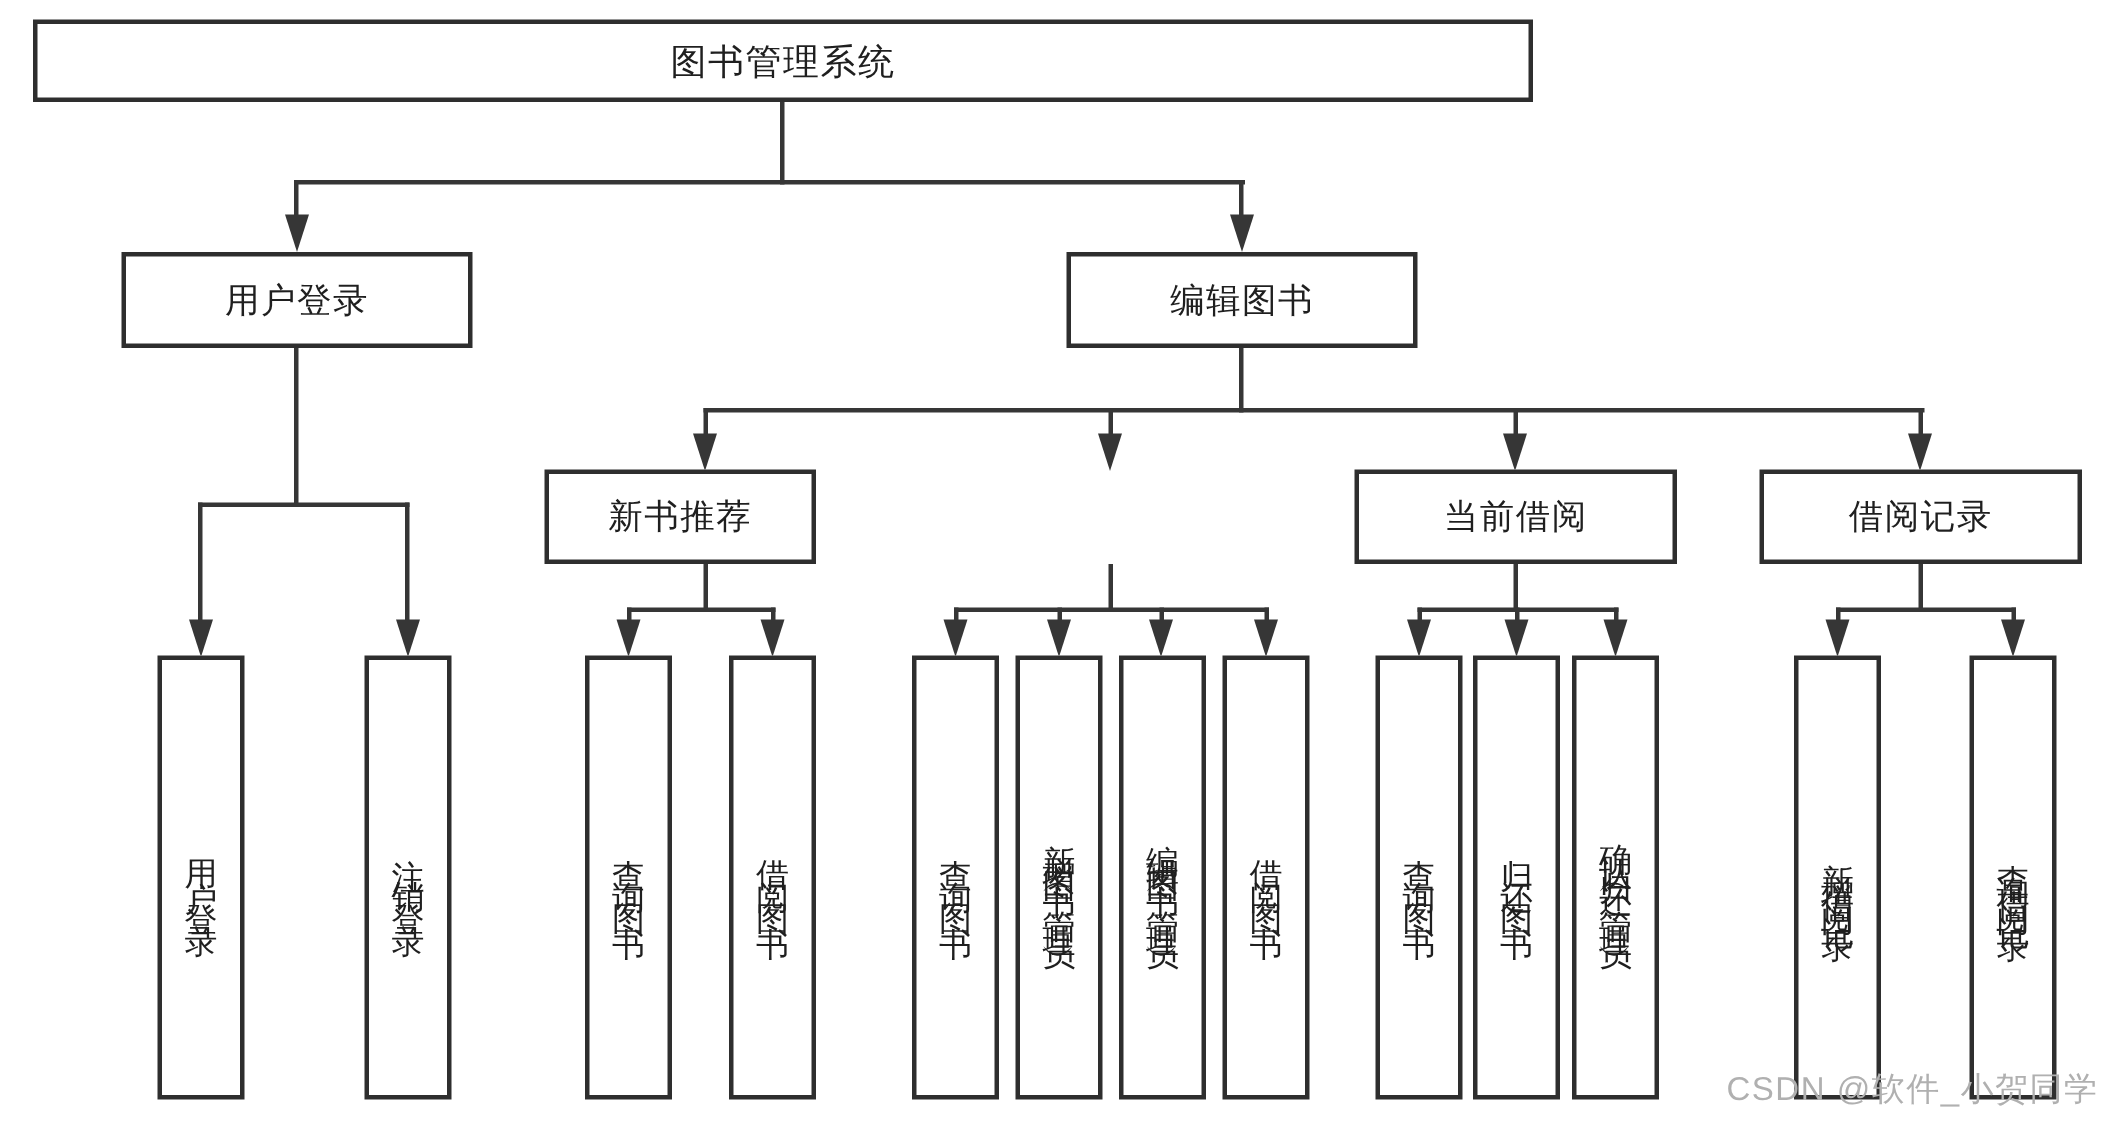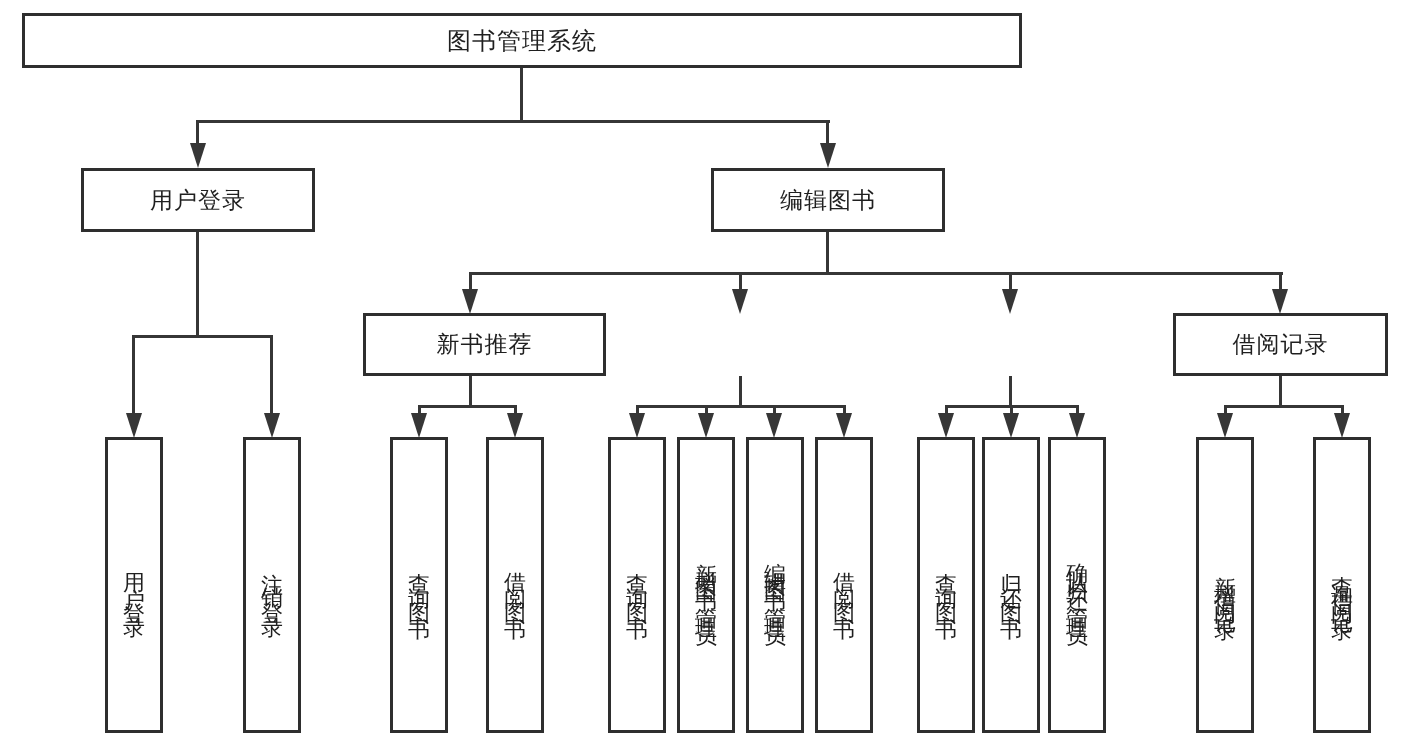--- a/index.html
+++ b/index.html
@@ -91,22 +91,25 @@
     <span class="hlabel">图书管理系统</span>
   </div>
 
   <div class="box" style="left:81px;top:168px;width:234px;height:64px">
     <span class="hlabel">用户登录</span>
   </div>
   <div class="box" style="left:711px;top:168px;width:234px;height:64px">
     <span class="hlabel">编辑图书</span>
   </div>
 
-  <div class="box" style="left:363px;top:313px;width:243px;height:63px">
+  <div class="box" style="left:363px;top:313px;width:181px;height:63px">
     <span class="hlabel">新书推荐</span>
+  </div>
+  <div class="box" style="left:903px;top:313px;width:215px;height:63px">
+    <span class="hlabel">当前借阅</span>
   </div>
   <div class="box" style="left:1173px;top:313px;width:215px;height:63px">
     <span class="hlabel">借阅记录</span>
   </div>
 
   <div class="box leaf" style="left:105px;top:437px">
     <span class="vt" style="letter-spacing: 15px;">用户登录</span>
   </div>
   <div class="box leaf" style="left:243px;top:437px">
     <span class="vt" style="letter-spacing: 15px;">注销登录</span>
@@ -142,13 +145,14 @@
     <span class="vt" style="letter-spacing: 9px;">确认归还（管理员）</span>
   </div>
 
   <div class="box leaf" style="left:1196px;top:437px">
     <span class="vt" style="letter-spacing: 9px;">新增借阅记录</span>
   </div>
   <div class="box leaf" style="left:1313px;top:437px">
     <span class="vt" style="letter-spacing: 9px;">查询借阅记录</span>
   </div>
 
+  <div class="watermark">CSDN @软件_小贺同学</div>
 </div>
 
 </body></html>

